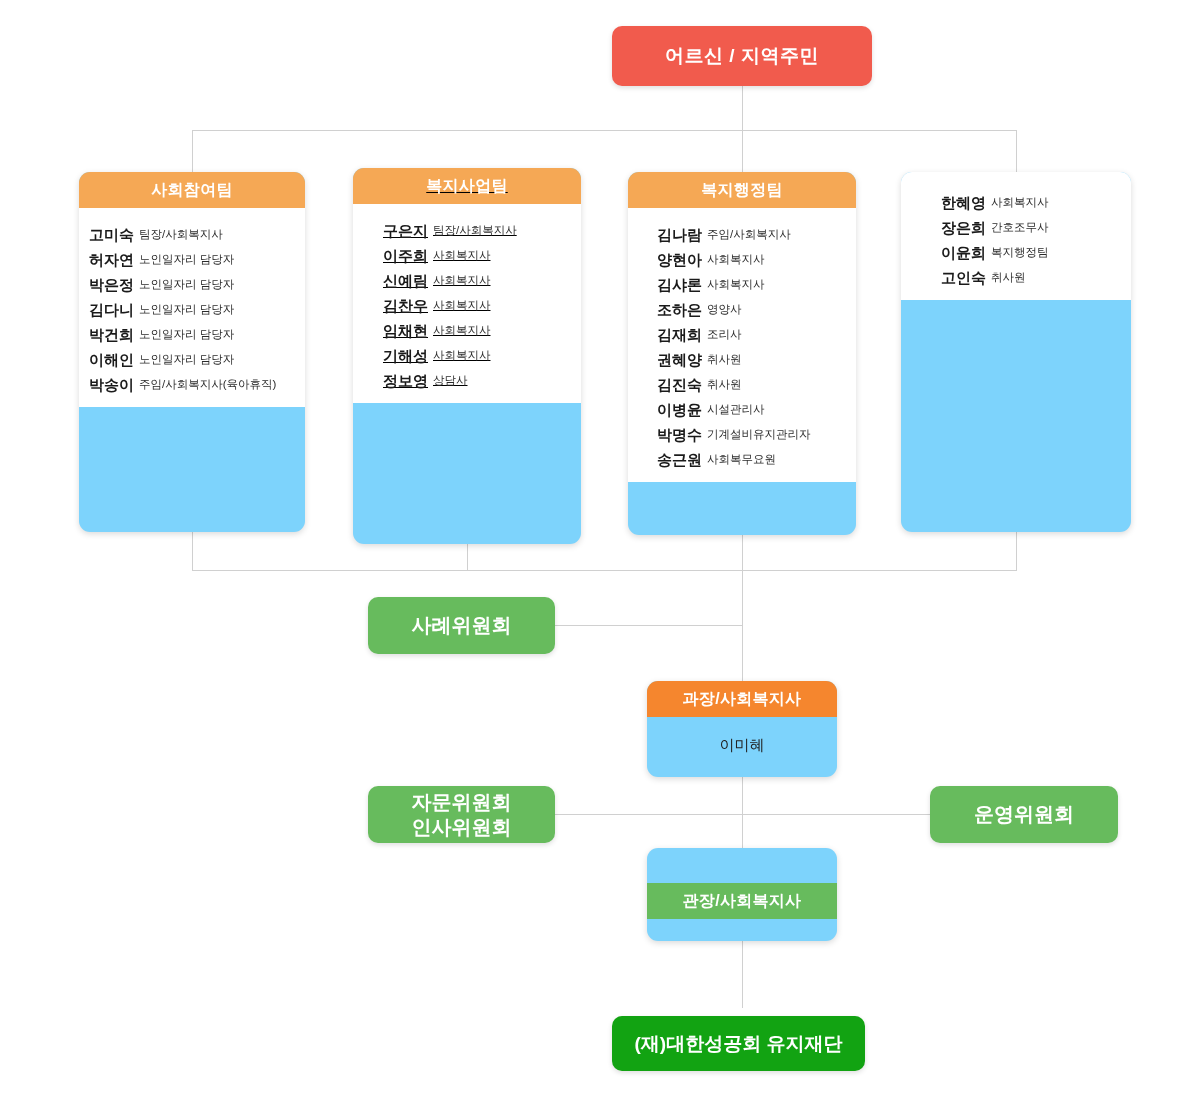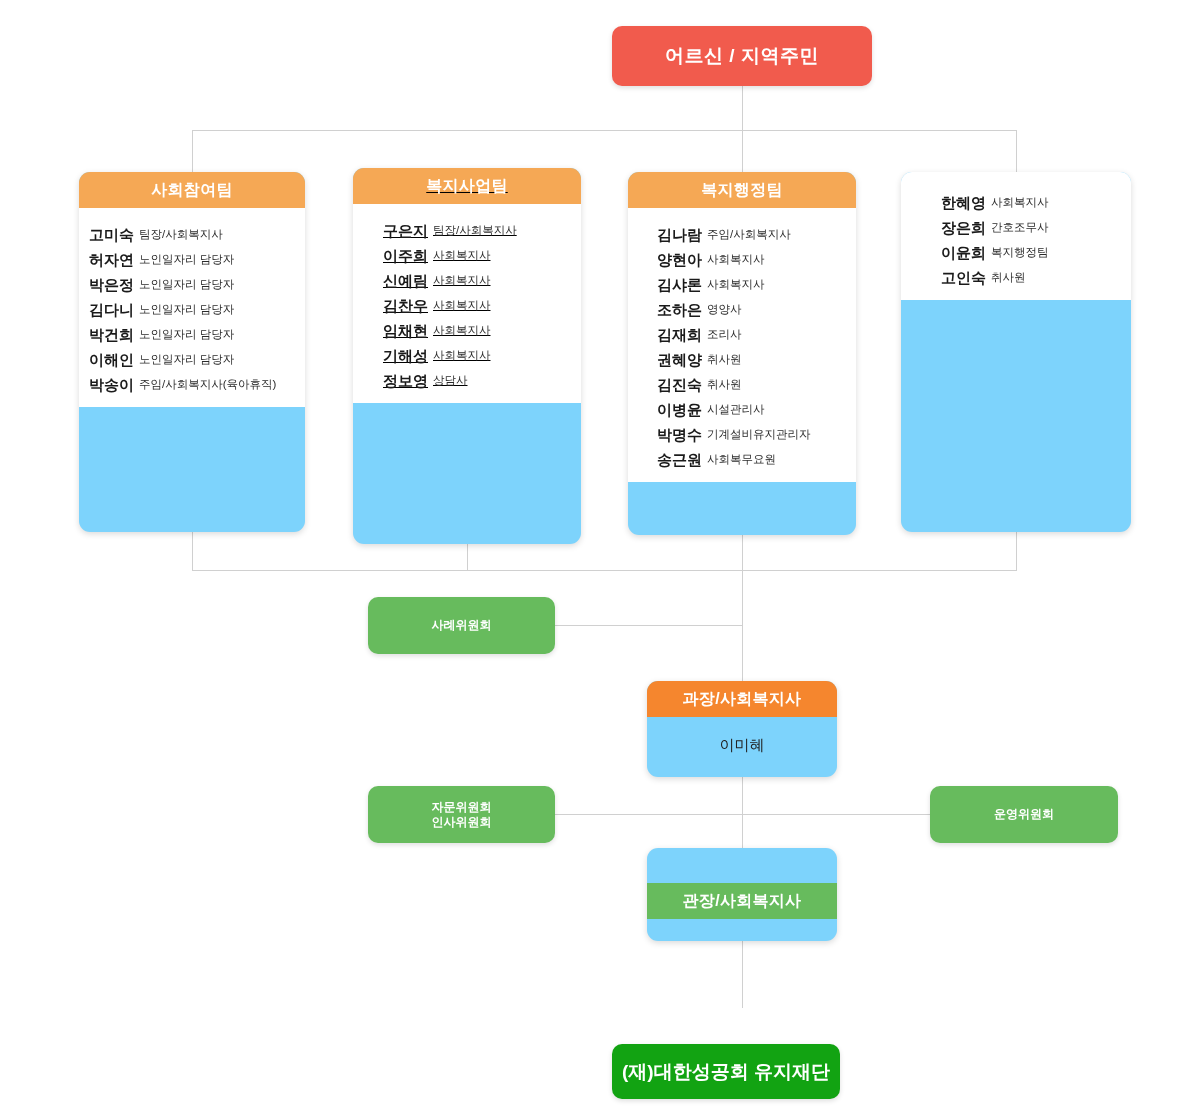--- a/index.html
+++ b/index.html
@@ -36,21 +36,21 @@
     align-items: center;
     justify-content: center;
     border-radius: 10px;
     color: #ffffff;
     font-weight: bold;
     text-align: center;
     line-height: 1.25;
     box-shadow: 0 2px 5px rgba(0,0,0,0.13);
   }
   .pill.red   { background: #f15b4d; font-size: 19px; letter-spacing: .5px; }
-  .pill.green { background: #67bb5d; font-size: 12px; }
+  .pill.green { background: #67bb5d; font-size: 20px; }
   .pill.darkgreen { background: #12a312; font-size: 19px; }
 
   
   .card {
     position: absolute;
     z-index: 3;
     background: #7dd3fc;
     border-radius: 11px;
     box-shadow: 0 2px 6px rgba(0,0,0,0.15);
     overflow: hidden;
@@ -109,21 +109,21 @@
   #c-team1 .card-body { padding-left: 10px; }
   #c-team2 .card-body { padding-left: 30px; }
   #c-team3 .card-body { padding-left: 29px; }
   #c-team4 .card-body { padding-left: 40px; }
 
   #n-case     { left: 368px; top: 597px;  width: 187px; height: 57px; }
   #c-gwajang  { left: 647px; top: 681px;  width: 190px; height: 96px; }
   #n-advisory { left: 368px; top: 786px;  width: 187px; height: 57px; }
   #n-operate  { left: 930px; top: 786px;  width: 188px; height: 57px; }
   #c-gwanjang { left: 647px; top: 848px;  width: 190px; height: 93px; }
-  #n-found    { left: 612px; top: 1044px; width: 228px; height: 55px; }
+  #n-found    { left: 612px; top: 1016px; width: 253px; height: 55px; }
 </style>
 </head>
 <body>
 
 <div id="chart">
 
   <div class="line v" style="left:742px; top:86px; height:45px;"></div>
 
   <div class="line h" style="left:192px; top:130px; width:825px;"></div>
 

